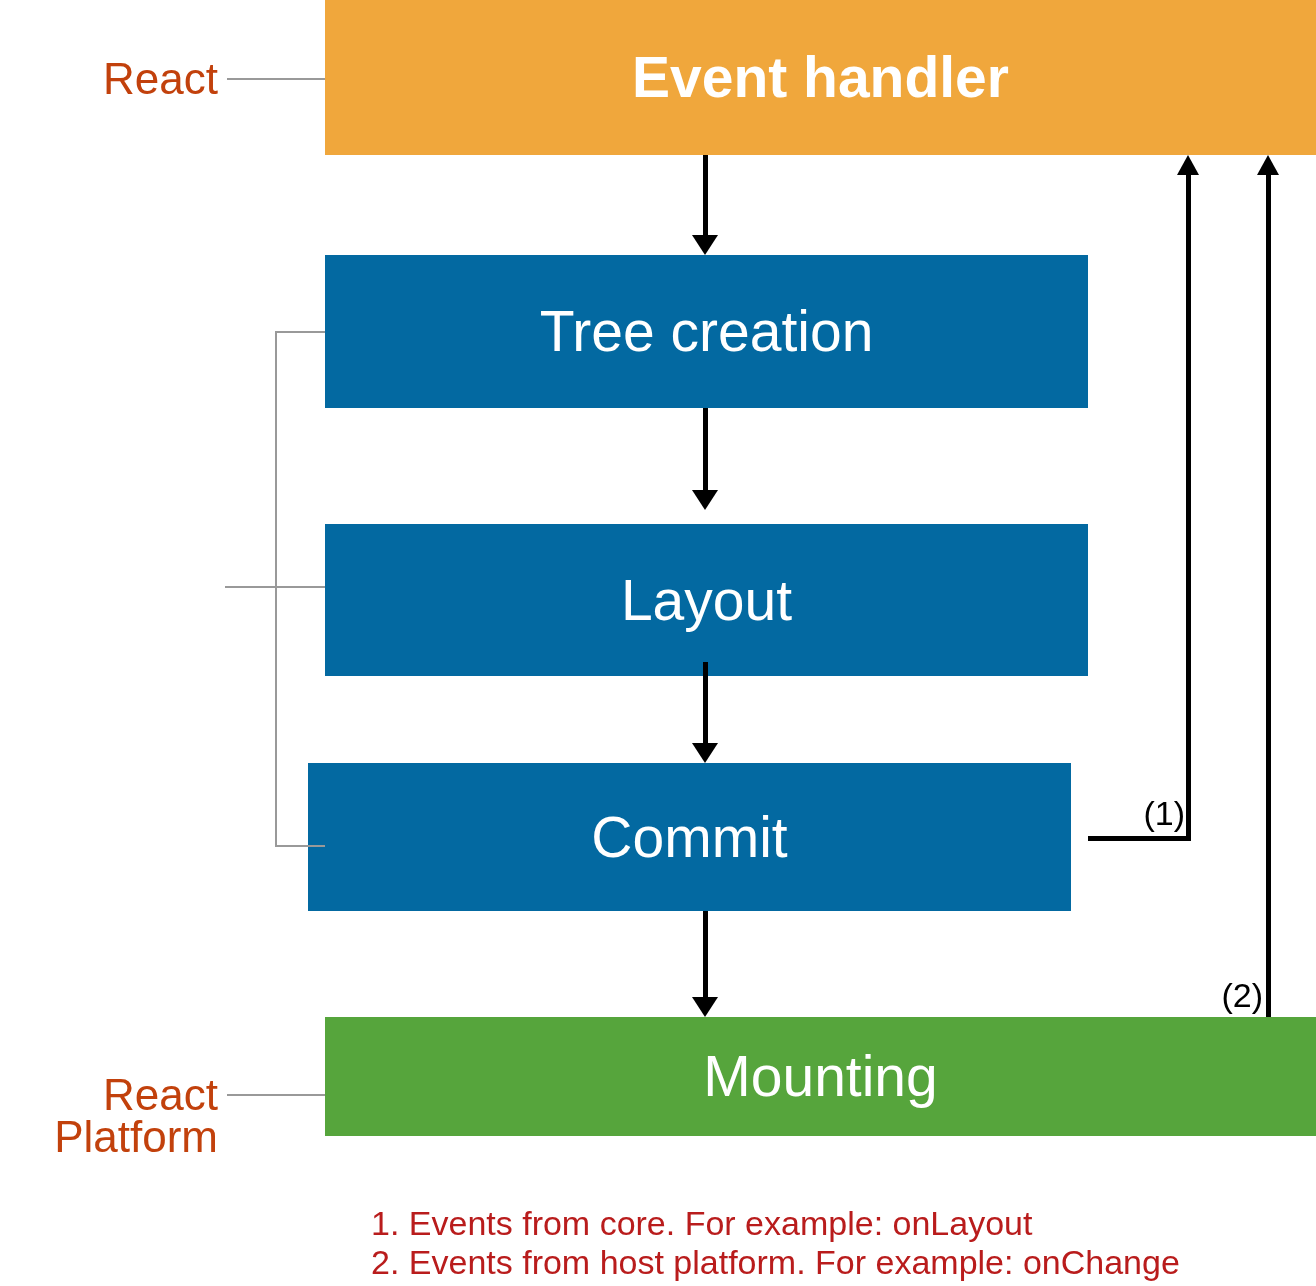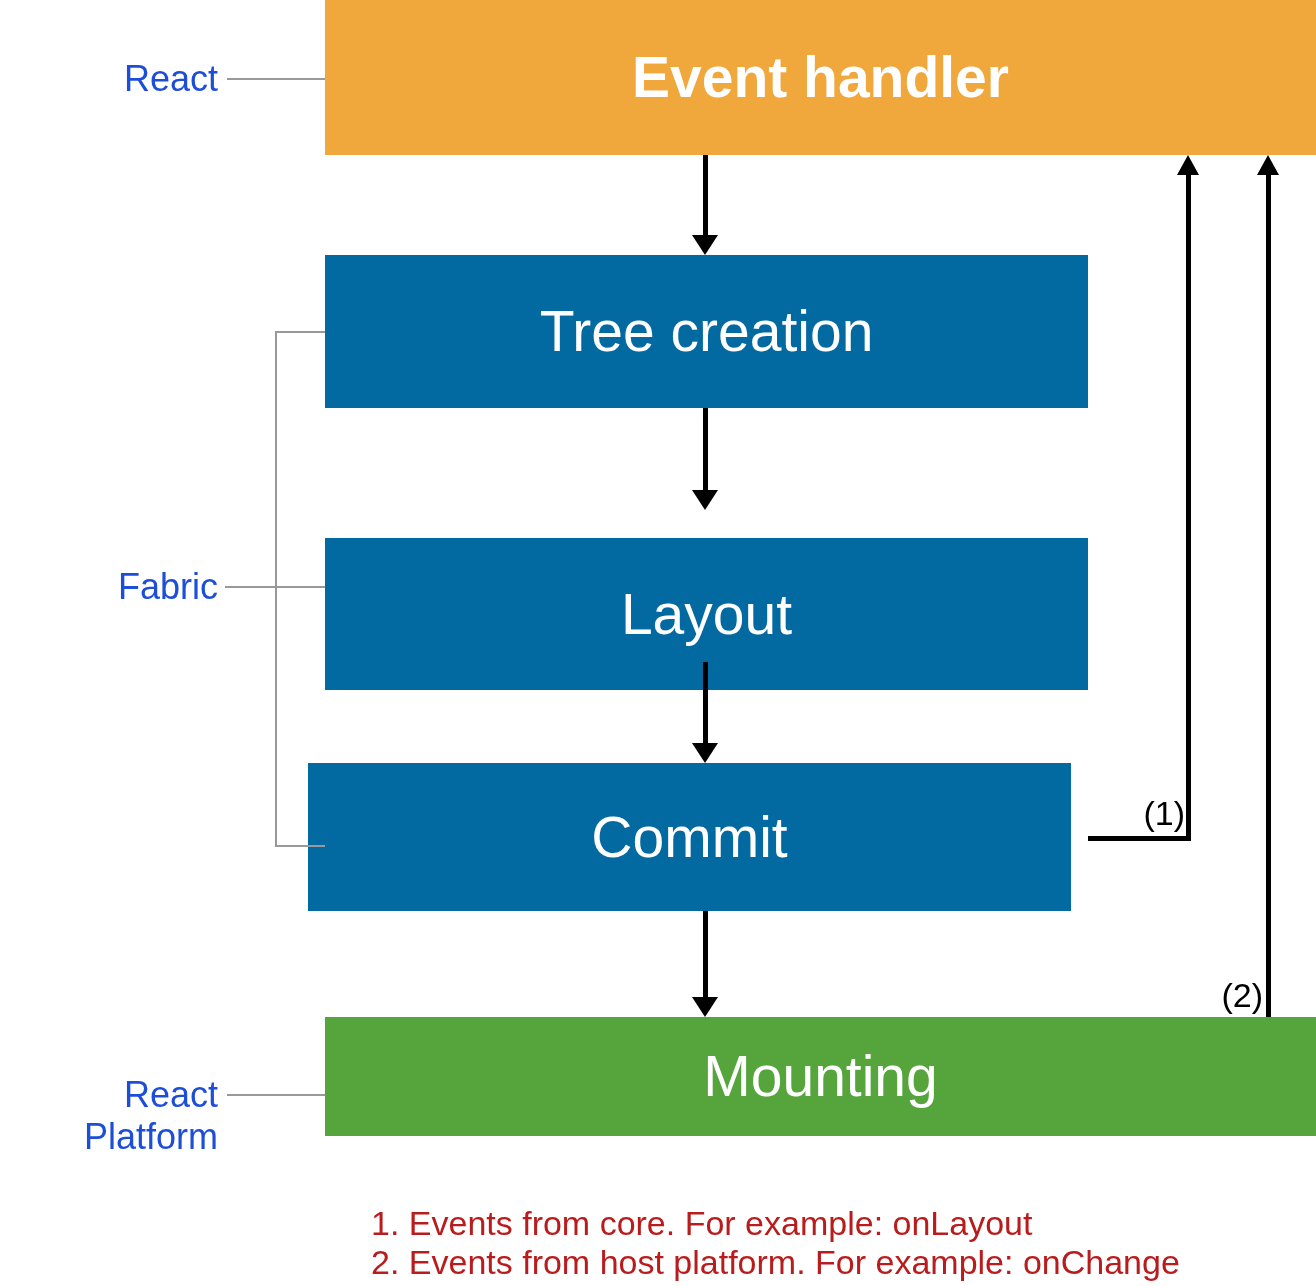--- a/index.html
+++ b/index.html
@@ -19,22 +19,22 @@
     color: #ffffff;
     font-size: 57px;
     line-height: 1;
   }
   .box-orange { background: #F0A73C; font-weight: bold; }
   .box-blue   { background: #0369a1; }
   .box-green  { background: #56A53C; }
 
   .side-label {
     position: absolute;
-    color: #1d4ed8;
-    font-size: 36px;
+    color: #c2410c;
+    font-size: 44px;
     line-height: 42px;
     text-align: right;
     width: 218px;
     left: 0;
   }
   .gray-line { position: absolute; background: #999999; }
 
   .black-line { position: absolute; background: #000000; }
 
   .head-down {
@@ -74,34 +74,33 @@
 <div class="canvas">
 
   <div class="box box-orange" style="left:325px; top:0; width:991px; height:155px;">
     <span>Event handler</span>
   </div>
 
   <div class="box box-blue" style="left:325px; top:255px; width:763px; height:153px;">
     <span>Tree creation</span>
   </div>
 
-  <div class="box box-blue" style="left:325px; top:538px; width:763px; height:152px;">
+  <div class="box box-blue" style="left:325px; top:524px; width:763px; height:152px;">
     <span>Layout</span>
   </div>
 
   <div class="box box-blue" style="left:308px; top:763px; width:763px; height:148px;">
     <span>Commit</span>
   </div>
 
   <div class="box box-green" style="left:325px; top:1017px; width:991px; height:119px;">
     <span>Mounting</span>
   </div>
 
   <div class="side-label" style="top:58px;">React</div>
-  <div class="side-label" style="top:566px;">Fabric</div>
   <div class="side-label" style="top:1074px;">React Platform</div>
 
   <div class="gray-line" style="left:227px; top:78px;  width:98px; height:2px;"></div>
   <div class="gray-line" style="left:225px; top:586px; width:100px; height:2px;"></div>
   <div class="gray-line" style="left:227px; top:1094px; width:98px; height:2px;"></div>
 
   <div class="gray-line" style="left:275px; top:331px; width:2px; height:516px;"></div>
   <div class="gray-line" style="left:275px; top:331px; width:50px; height:2px;"></div>
   <div class="gray-line" style="left:275px; top:845px; width:50px; height:2px;"></div>
 

